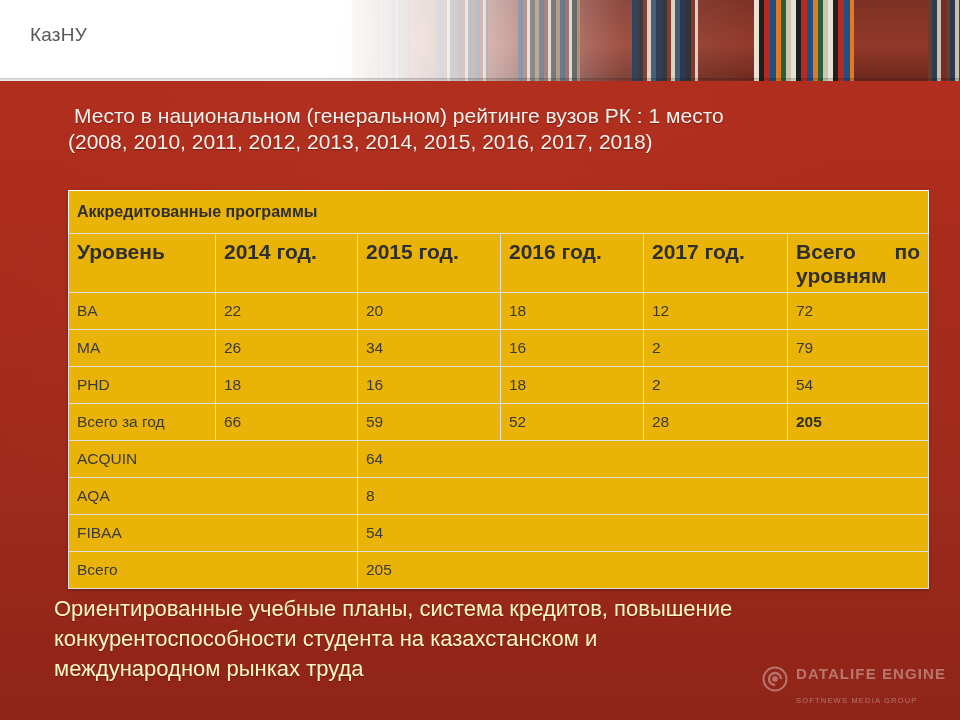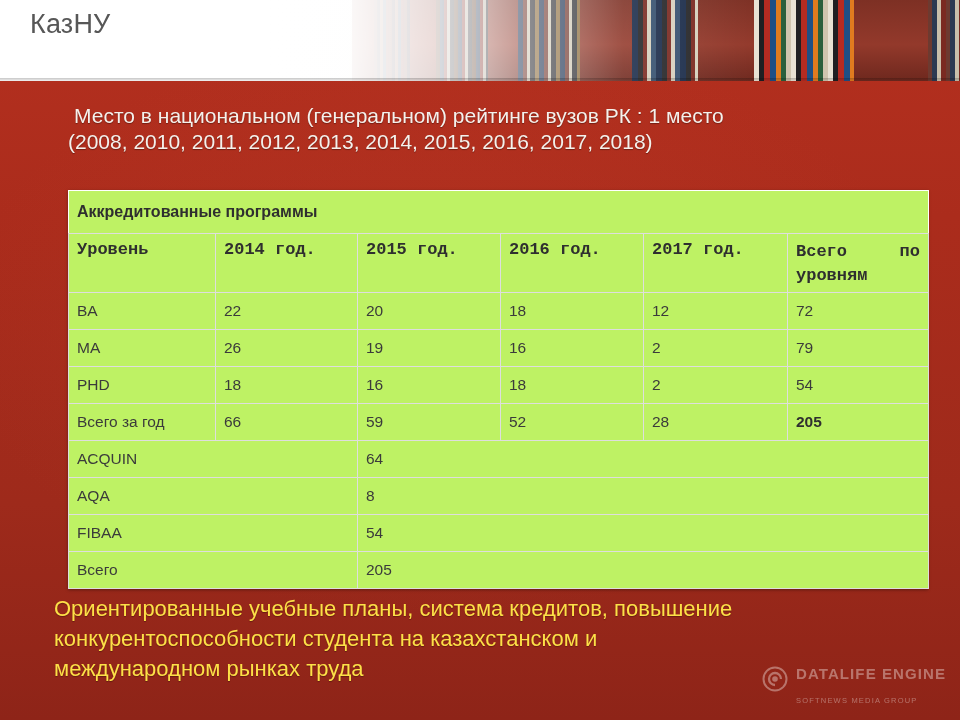--- a/index.html
+++ b/index.html
@@ -91,22 +91,22 @@
   .header-shadow {
     position: absolute;
     left: 0; top: 78px;
     width: 960px; height: 4px;
     background: linear-gradient(to bottom, rgba(0,0,0,0.22), rgba(0,0,0,0));
   }
 
   
   .kaznu-title {
     position: absolute;
-    left: 30px; top: 9px;
-    font-size: 27px;
+    left: 30px; top: 24px;
+    font-size: 19px;
     color: #575757;
     font-weight: 400;
     letter-spacing: 0.2px;
     white-space: nowrap;
   }
 
   
   .headline {
     position: absolute;
     left: 68px; top: 103px;
@@ -135,39 +135,38 @@
     background: #ffffff;
   }
   table.acc td, table.acc th {
     border: 1px solid #dedede;
     padding: 4px 8px;
     font-size: 15.5px;
     color: #3b3b3b;
     vertical-align: middle;
     text-align: left;
     font-weight: 400;
-    background: #bef264;
+    background: #eab308;
   }
   table.acc tr.title-row td {
     font-weight: bold;
     font-size: 16px;
     color: #2f2f2f;
     height: 34px;
     border-left: 1px solid #ffffff;
     border-right: 1px solid #ffffff;
     border-top: 1px solid #ffffff;
   }
   table.acc tr.head-row td {
     font-weight: bold;
-    font-size: 17px;
+    font-size: 21px;
     color: #2f2f2f;
     height: 48px;
     vertical-align: top;
     padding-top: 6px;
-    font-family: Liberation Mono, monospace;
   }
   table.acc tr.head-row td.justified {
     text-align: justify;
     text-align-last: justify;
     line-height: 24px;
   }
   table.acc tr.data-row td { height: 28px; }
   table.acc td.bold { font-weight: bold; color: #2f2f2f; }
 
   
@@ -176,21 +175,21 @@
   col.c2 { width: 143px; }
   col.c3 { width: 143px; }
   col.c4 { width: 144px; }
   col.c5 { width: 141px; }
 
   
   .caption {
     position: absolute;
     left: 54px; top: 594px;
     width: 700px;
-    color: #fde047;
+    color: #fef9c3;
     font-size: 22px;
     line-height: 30px;
     font-weight: 400;
     font-stretch: condensed;
     text-shadow: 0 1px 1px rgba(0,0,0,0.3);
   }
 
   
   .watermark {
     position: absolute;
@@ -298,21 +297,21 @@
           <td>BA</td>
           <td>22</td>
           <td>20</td>
           <td>18</td>
           <td>12</td>
           <td>72</td>
         </tr>
         <tr class="data-row">
           <td>MA</td>
           <td>26</td>
-          <td>19</td>
+          <td>34</td>
           <td>16</td>
           <td>2</td>
           <td>79</td>
         </tr>
         <tr class="data-row">
           <td>PHD</td>
           <td>18</td>
           <td>16</td>
           <td>18</td>
           <td>2</td>

